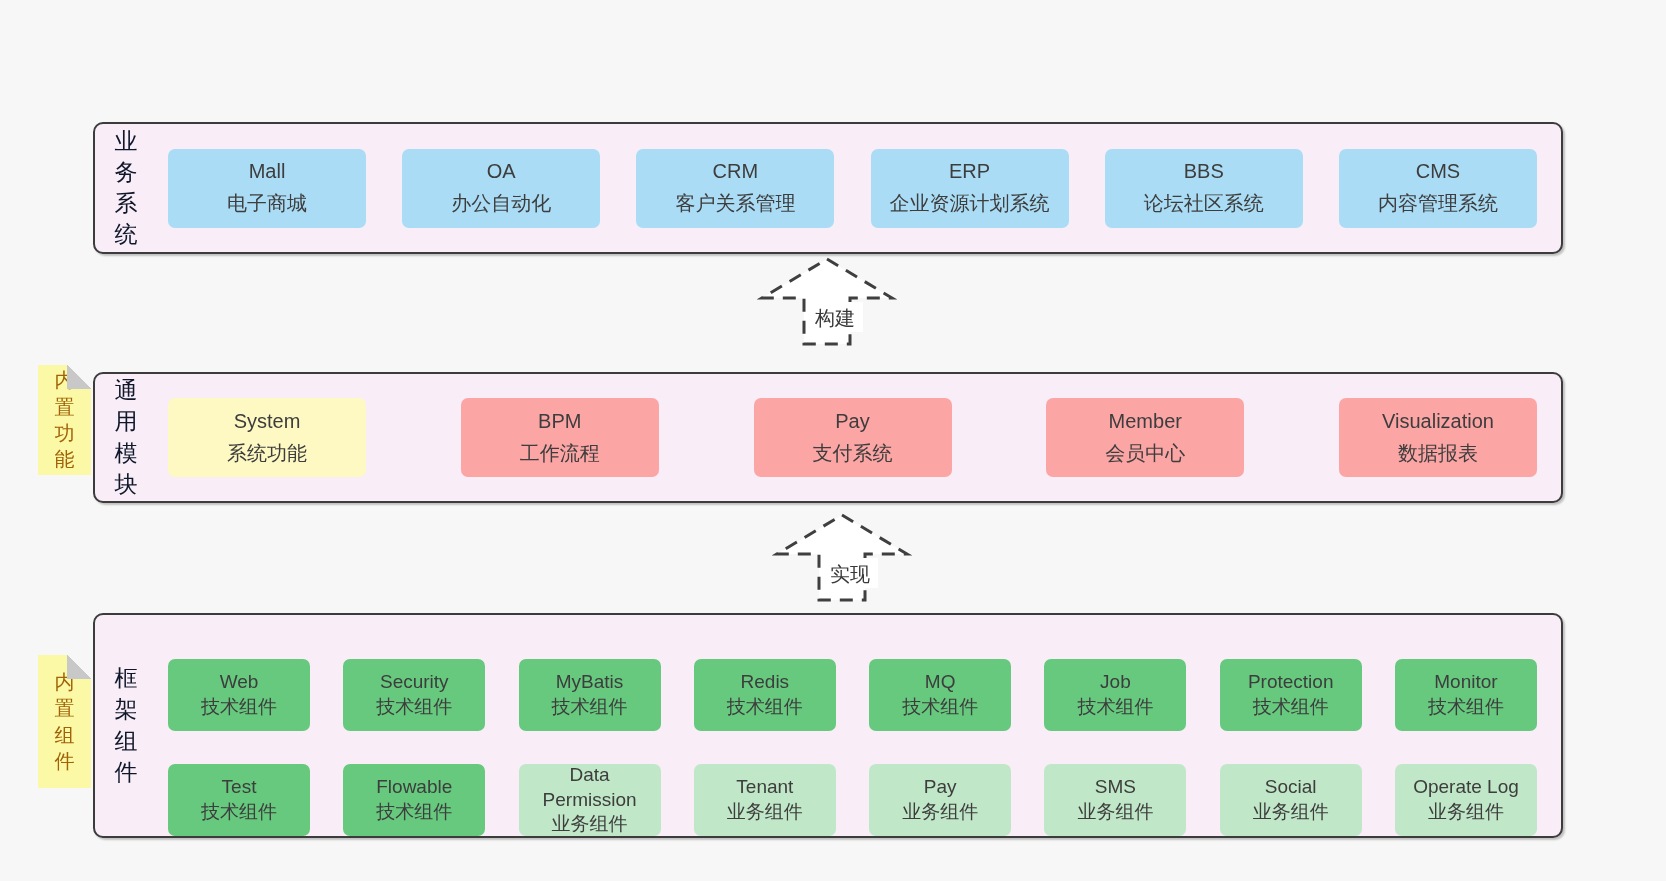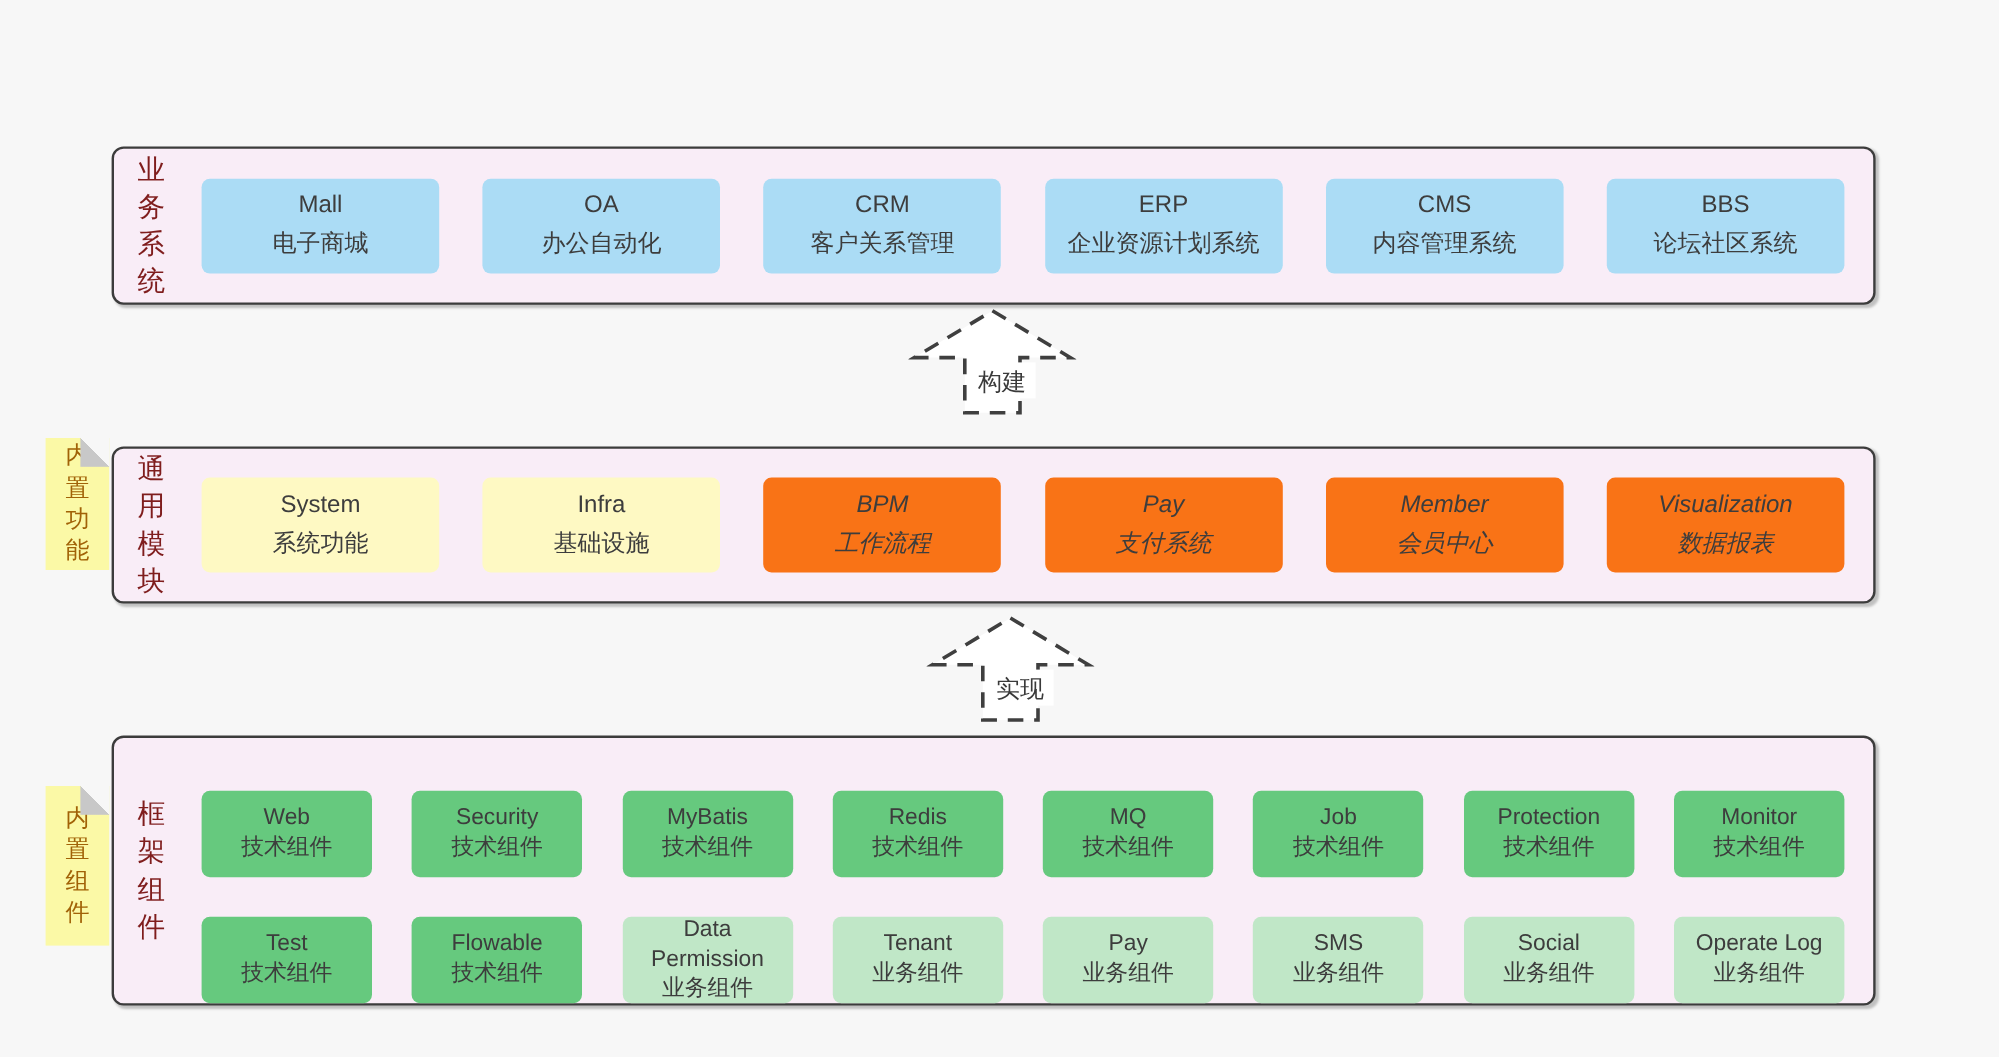--- a/index.html
+++ b/index.html
@@ -29,21 +29,21 @@
   .layer-business   { top: 122px; height: 132px; }
   .layer-modules    { top: 372px; height: 131px; }
   .layer-components { top: 613px; height: 225px; }
 
   .layer-label {
     width: 32px;
     margin-left: 15px;
     align-self: center;
     font-size: 23px;
     line-height: 1.35;
-    color: #7f1d1d;
+    color: #0f172a;
     text-align: center;
     word-break: break-all;
   }
   .layer-content {
     flex: 1;
     display: flex;
     align-items: center;
     justify-content: space-between;
     padding: 0 24px 0 26px;
   }
@@ -65,21 +65,21 @@
     justify-content: center;
     text-align: center;
     border-radius: 7px;
     color: #3d3d3d;
   }
   .box-lg { width: 198px; height: 79px; font-size: 20px; line-height: 1.58; }
   .box-sm { width: 142px; height: 72px; font-size: 19px; line-height: 1.3; padding: 0 6px; }
 
   .c-blue        { background: #abdcf5; }
   .c-red         { background: #fef9c3; }
-  .c-pink        { background: #f97316; font-style: italic; }
+  .c-pink        { background: #fca5a5; }
   .c-green-dark  { background: #66c97e; }
   .c-green-light { background: #c0e7c7; }
 
   .note {
     position: absolute;
     left: 38px;
     width: 53px;
     background: #fbf9a6;
     display: flex;
     align-items: center;
@@ -134,26 +134,26 @@
       </div>
       <div class="box box-lg c-blue">
         <div>CRM</div>
         <div>客户关系管理</div>
       </div>
       <div class="box box-lg c-blue">
         <div>ERP</div>
         <div>企业资源计划系统</div>
       </div>
       <div class="box box-lg c-blue">
+        <div>BBS</div>
+        <div>论坛社区系统</div>
+      </div>
+      <div class="box box-lg c-blue">
         <div>CMS</div>
         <div>内容管理系统</div>
-      </div>
-      <div class="box box-lg c-blue">
-        <div>BBS</div>
-        <div>论坛社区系统</div>
       </div>
     </div>
   </section>
 
   <div class="arrow arrow-build">
     <svg viewBox="0 0 140 92">
       <polygon points="70,3 135,42 93,42 93,88 47,88 47,42 5,42" fill="#ffffff" stroke="#3f3f3f" stroke-width="3" stroke-dasharray="13 9"></polygon>
       <rect x="50" y="46" width="56" height="30" fill="#ffffff"></rect>
       <text x="78" y="69" text-anchor="middle">构建</text>
     </svg>
@@ -164,24 +164,20 @@
     <div class="note-text">内置功能</div>
   </div>
 
   <section class="layer layer-modules">
     <div class="layer-label">通用模块</div>
     <div class="layer-content">
       <div class="box box-lg c-red">
         <div>System</div>
         <div>系统功能</div>
       </div>
-      <div class="box box-lg c-red">
-        <div>Infra</div>
-        <div>基础设施</div>
-      </div>
       <div class="box box-lg c-pink">
         <div>BPM</div>
         <div>工作流程</div>
       </div>
       <div class="box box-lg c-pink">
         <div>Pay</div>
         <div>支付系统</div>
       </div>
       <div class="box box-lg c-pink">
         <div>Member</div>

